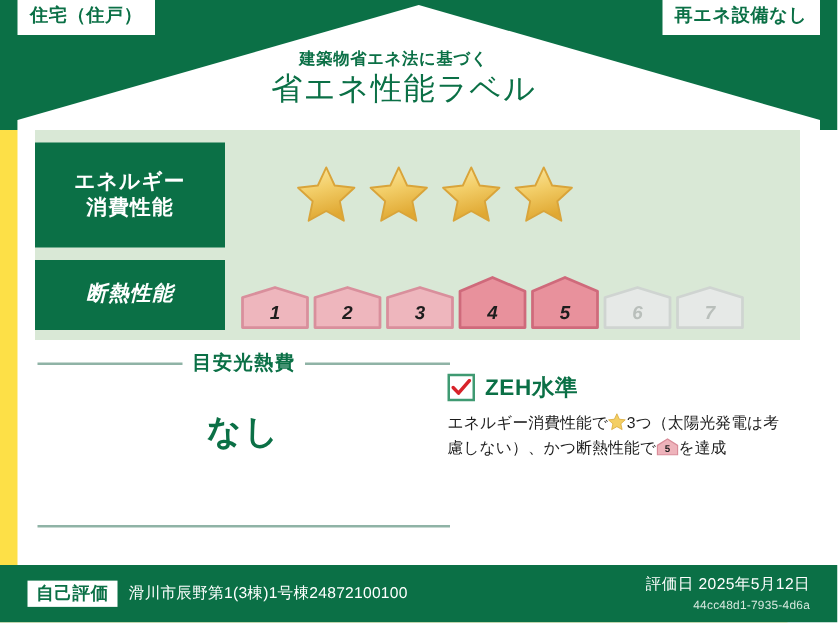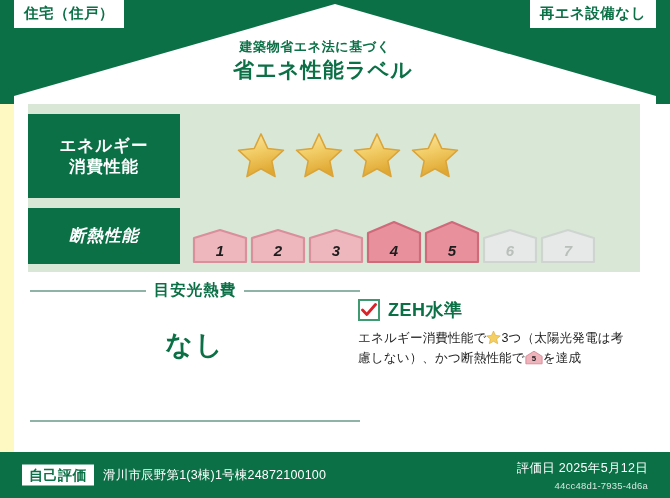--- a/index.html
+++ b/index.html
@@ -5,21 +5,21 @@
   * { box-sizing: border-box; margin: 0; padding: 0; }
   html, body {
     width: 670px; height: 498px;
     font-family: "Liberation Sans", "DejaVu Sans", sans-serif;
     background: #ffffff;
     overflow: hidden;
   }
   #label {
     position: relative;
     width: 630px; height: 498px;
-    background: #fef9c3;
+    background: #fde047;
   }
 
   
   .roof-area {
     position: absolute; left: 0; top: 0; width: 670px; height: 104px;
     background: #0b7046; overflow: hidden;
   }
   .roof-white {
     position: absolute; left: 14px; top: 0; width: 642px; height: 200px;
     background: #ffffff;
@@ -40,21 +40,21 @@
   .corner-tag.right { right: 14px; }
 
   .title-block {
     position: absolute; left: 0; right: 0; top: 40px;
     text-align: center; color: #0b7046; z-index: 3;
   }
   .title-sub {
     font-size: 13px; font-weight: bold; letter-spacing: 0.6px; line-height: 1.1;
   }
   .title-main {
-    font-size: 21px; font-weight: bold; letter-spacing: 1.2px;
+    font-size: 25px; font-weight: normal; letter-spacing: 1.2px;
     margin-top: 4px; line-height: 1.1; padding-left: 16px;
   }
 
   
   .card {
     position: absolute; left: 14px; top: 96px; width: 642px; height: 356px;
     background: #ffffff;
   }
 
   

